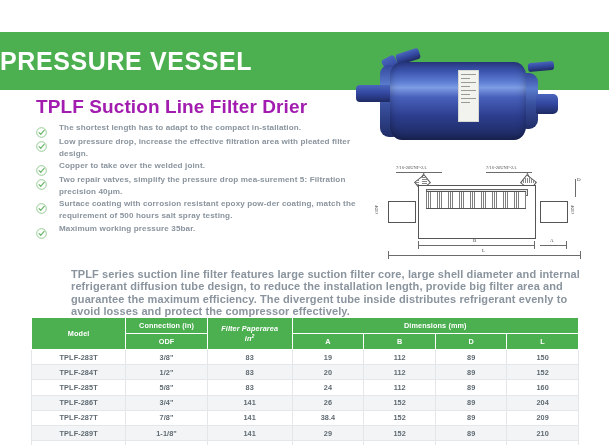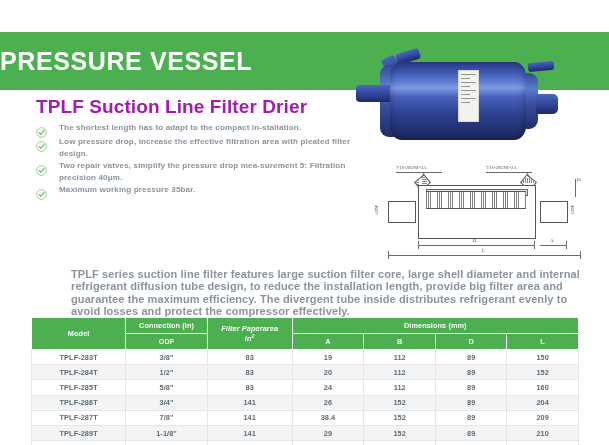--- a/index.html
+++ b/index.html
@@ -303,21 +303,39 @@
       </span>
       <span class="feature-text">Low pressure drop,  increase the effective filtration area with pleated filter design.</span>
     </li>
     <li class="feature">
       <span class="check-icon">
         <svg viewBox="0 0 16 16" width="11" height="11">
           <circle cx="8" cy="8" r="7" fill="#ffffff" stroke="#8fc98f" stroke-width="1.4"></circle>
           <path d="M4.5 8.2 L6.9 10.6 L11.8 4.8" fill="none" stroke="#6cb86c" stroke-width="1.8" stroke-linecap="round" stroke-linejoin="round"></path>
         </svg>
       </span>
+      <span class="feature-text">Copper to take over the welded joint.</span>
+    </li>
+    <li class="feature">
+      <span class="check-icon">
+        <svg viewBox="0 0 16 16" width="11" height="11">
+          <circle cx="8" cy="8" r="7" fill="#ffffff" stroke="#8fc98f" stroke-width="1.4"></circle>
+          <path d="M4.5 8.2 L6.9 10.6 L11.8 4.8" fill="none" stroke="#6cb86c" stroke-width="1.8" stroke-linecap="round" stroke-linejoin="round"></path>
+        </svg>
+      </span>
       <span class="feature-text">Two repair vatves, simplify the pressure drop mea-surement 5: Filtration precision 40μm.</span>
+    </li>
+    <li class="feature">
+      <span class="check-icon">
+        <svg viewBox="0 0 16 16" width="11" height="11">
+          <circle cx="8" cy="8" r="7" fill="#ffffff" stroke="#8fc98f" stroke-width="1.4"></circle>
+          <path d="M4.5 8.2 L6.9 10.6 L11.8 4.8" fill="none" stroke="#6cb86c" stroke-width="1.8" stroke-linecap="round" stroke-linejoin="round"></path>
+        </svg>
+      </span>
+      <span class="feature-text">Surtace coating with corrosion resistant epoxy pow-der coating, match the requirement of  500 hours salt spray testing.</span>
     </li>
     <li class="feature">
       <span class="check-icon">
         <svg viewBox="0 0 16 16" width="11" height="11">
           <circle cx="8" cy="8" r="7" fill="#ffffff" stroke="#8fc98f" stroke-width="1.4"></circle>
           <path d="M4.5 8.2 L6.9 10.6 L11.8 4.8" fill="none" stroke="#6cb86c" stroke-width="1.8" stroke-linecap="round" stroke-linejoin="round"></path>
         </svg>
       </span>
       <span class="feature-text">Maximum working pressure 35bar.</span>
     </li>

